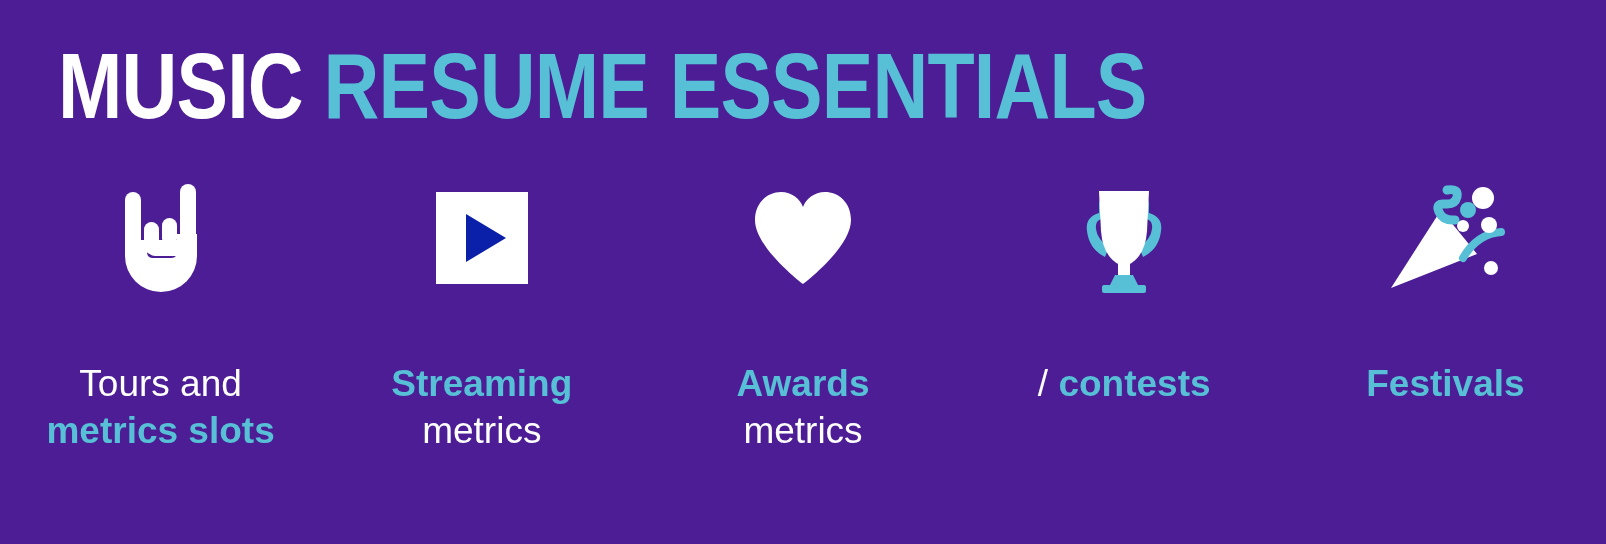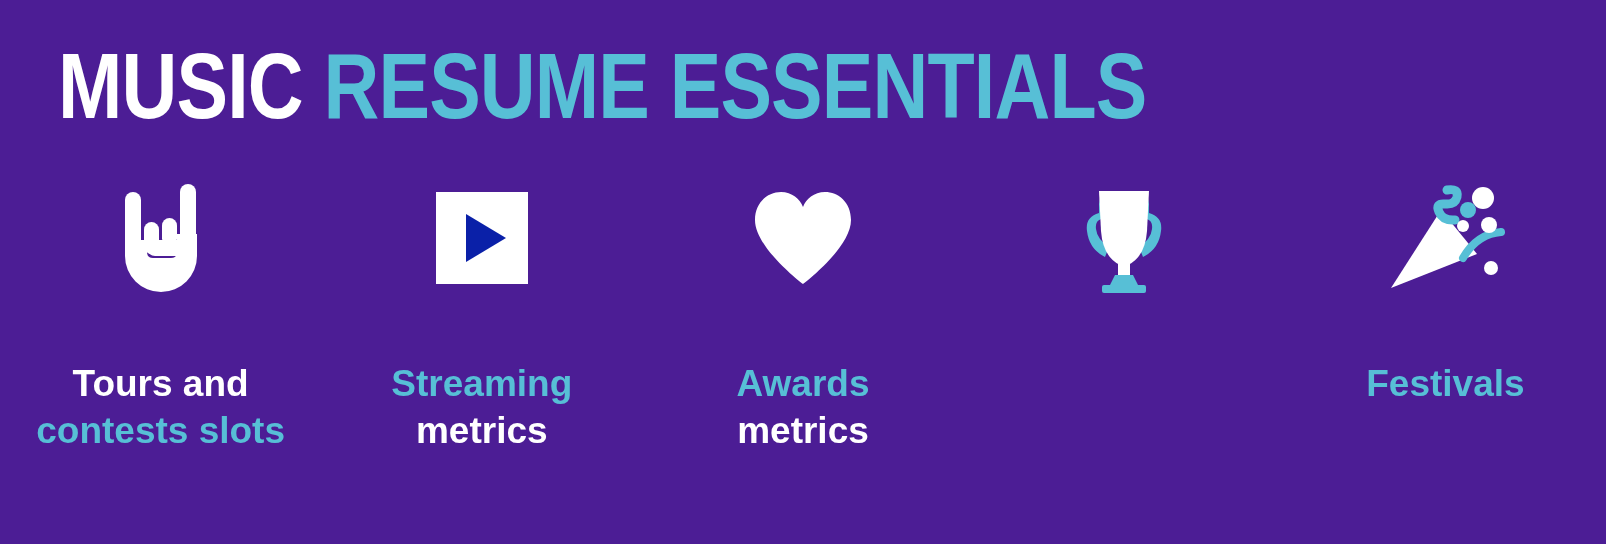--- a/index.html
+++ b/index.html
@@ -79,21 +79,21 @@
   }
   .label .ln {
     display: block;
   }
   .accent {
     color: #57BFD6;
     font-weight: bold;
   }
   .plain {
     color: #FFFFFF;
-    font-weight: bold;
+    font-weight: normal;
   }
   .label.single {
   }
 </style>
 </head>
 <body>
 
 <div class="banner">
 
   <div class="title">
@@ -116,21 +116,21 @@
             <rect x="69" y="6" width="16" height="62" rx="8"></rect>
 
             <path d="M14 62 L14 78 A36 36 0 0 0 86 78 L86 56 L66 56 L66 74 Q66 80 60 80 L42 80 Q36 80 36 74 L36 62 Z"></path>
 
             <rect x="36" y="62" width="44" height="16" rx="8"></rect>
           </g>
         </svg>
       </div>
       <div class="label">
         <span class="ln plain">Tours and</span>
-        <span class="ln accent">contests slots</span>
+        <span class="ln accent">metrics slots</span>
       </div>
     </div>
 
     <div class="col">
       <div class="icon-wrap">
         <svg width="92" height="92" viewBox="0 0 92 92" aria-hidden="true">
           <rect x="0" y="0" width="92" height="92" fill="#FFFFFF"></rect>
           <path d="M30 22 L70 46 L30 70 Z" fill="#0A20A8"></path>
         </svg>
       </div>
@@ -162,20 +162,21 @@
 
           <path d="M30 8 L80 8 L78 48 Q76 74 59 82 L51 82 Q34 74 32 48 Z" fill="#FFFFFF"></path>
 
           <rect x="49" y="80" width="12" height="12" fill="#FFFFFF"></rect>
 
           <path d="M46 92 L64 92 L70 104 L40 104 Z" fill="#57BFD6"></path>
           <rect x="33" y="102" width="44" height="8" rx="2" fill="#57BFD6"></rect>
         </svg>
       </div>
       <div class="label">
+        <span class="ln"><span class="plain">/ </span><span class="accent">contests</span></span>
       </div>
     </div>
 
     <div class="col">
       <div class="icon-wrap">
         <svg width="120" height="116" viewBox="0 0 120 116" aria-hidden="true">
 
           <path d="M6 108 L56 30 L92 74 Z" fill="#FFFFFF"></path>
 
           <path d="M62 10 Q74 8 72 17 Q70 25 60 24 Q50 23 54 32 Q58 41 70 40" stroke="#57BFD6" stroke-width="9" fill="none" stroke-linecap="round"></path>

